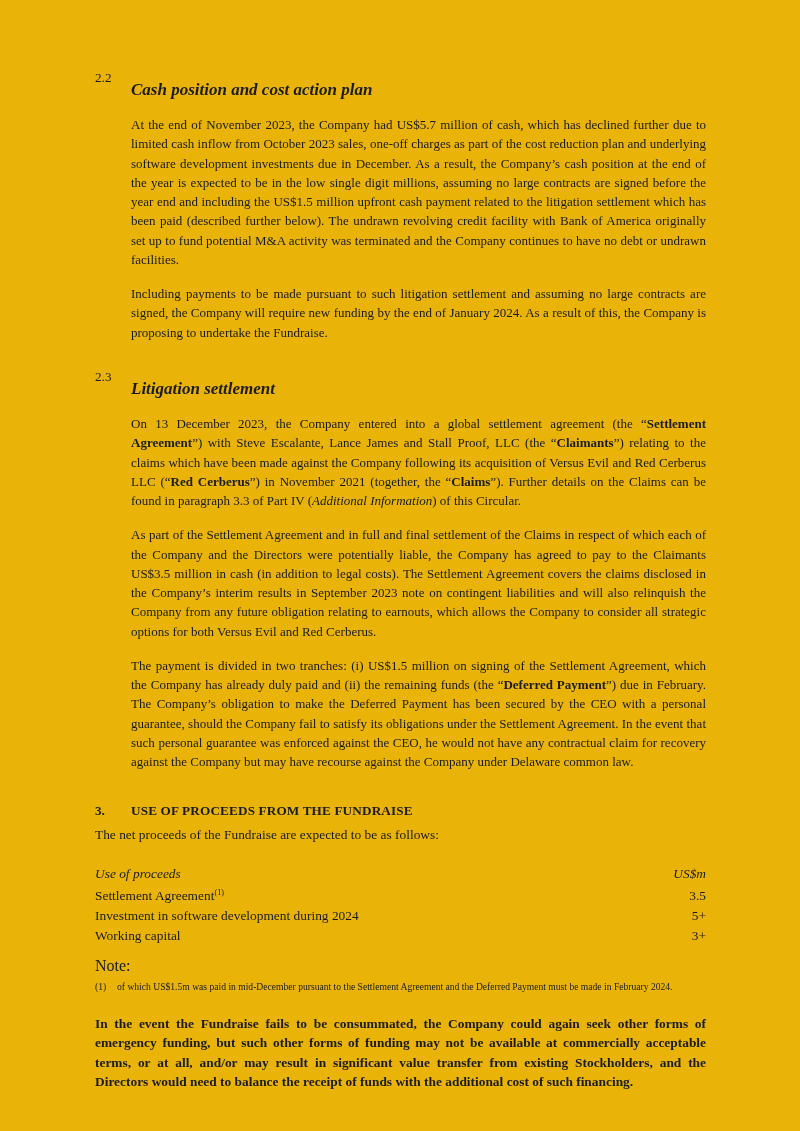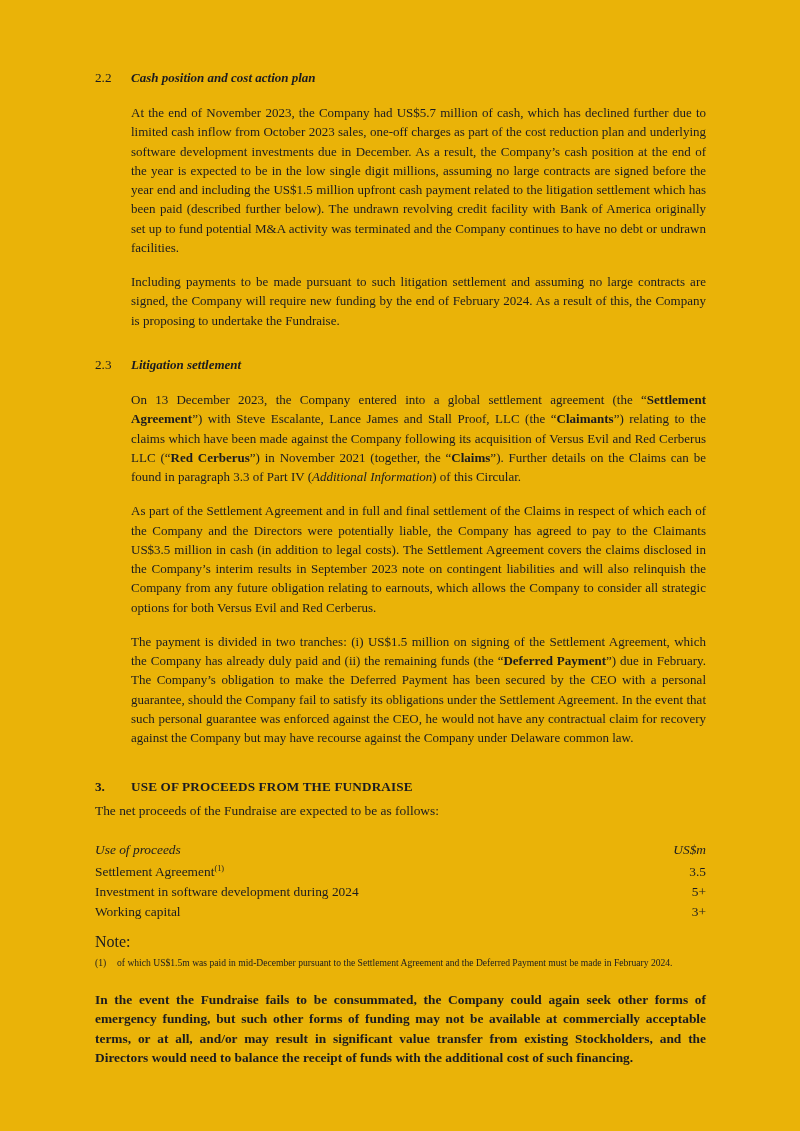--- a/index.html
+++ b/index.html
@@ -31,24 +31,25 @@
   .sec-num {
     width: 36px;
     flex: 0 0 36px;
     font-size: 13.2px;
     line-height: 19.2px;
   }
   .sec-body {
     flex: 1 1 auto;
   }
   .sec-title {
-    font-size: 13px;
+    font-size: 17px;
     line-height: 19.2px;
     font-weight: bold;
     font-style: italic;
+    margin-top: 12px;
   }
 
   
   p.para {
     margin: 0;
     font-size: 13px;
     line-height: 19.25px;
     text-align: justify;
     text-justify: inter-word;
     hyphens: none;
@@ -163,21 +164,21 @@
 
 <div class="page">
   <div class="content">
 
     <div class="sec">
       <div class="sec-num">2.2</div>
       <div class="sec-body">
         <div class="sec-title">Cash position and cost action plan</div>
         <div class="gap-2"></div>
         <p class="para">At the end of November 2023, the Company had US$5.7 million of cash, which has declined further due to limited cash inflow from October 2023 sales, one-off charges as part of the cost reduction plan and underlying software development investments due in December. As a result, the Company’s cash position at the end of the year is expected to be in the low single digit millions, assuming no large contracts are signed before the year end and including the US$1.5 million upfront cash payment related to the litigation settlement which has been paid (described further below). The undrawn revolving credit facility with Bank of America originally set up to fund potential M&amp;A activity was terminated and the Company continues to have no debt or undrawn facilities.</p>
-        <p class="para">Including payments to be made pursuant to such litigation settlement and assuming no large contracts are signed, the Company will require new funding by the end of February 2024. As a result of this, the Company is proposing to undertake the Fundraise.</p>
+        <p class="para">Including payments to be made pursuant to such litigation settlement and assuming no large contracts are signed, the Company will require new funding by the end of January 2024. As a result of this, the Company is proposing to undertake the Fundraise.</p>
       </div>
     </div>
 
     <div class="gap-sec"></div>
 
     <div class="sec">
       <div class="sec-num">2.3</div>
       <div class="sec-body">
         <div class="sec-title">Litigation settlement</div>
         <div class="gap-2"></div>

